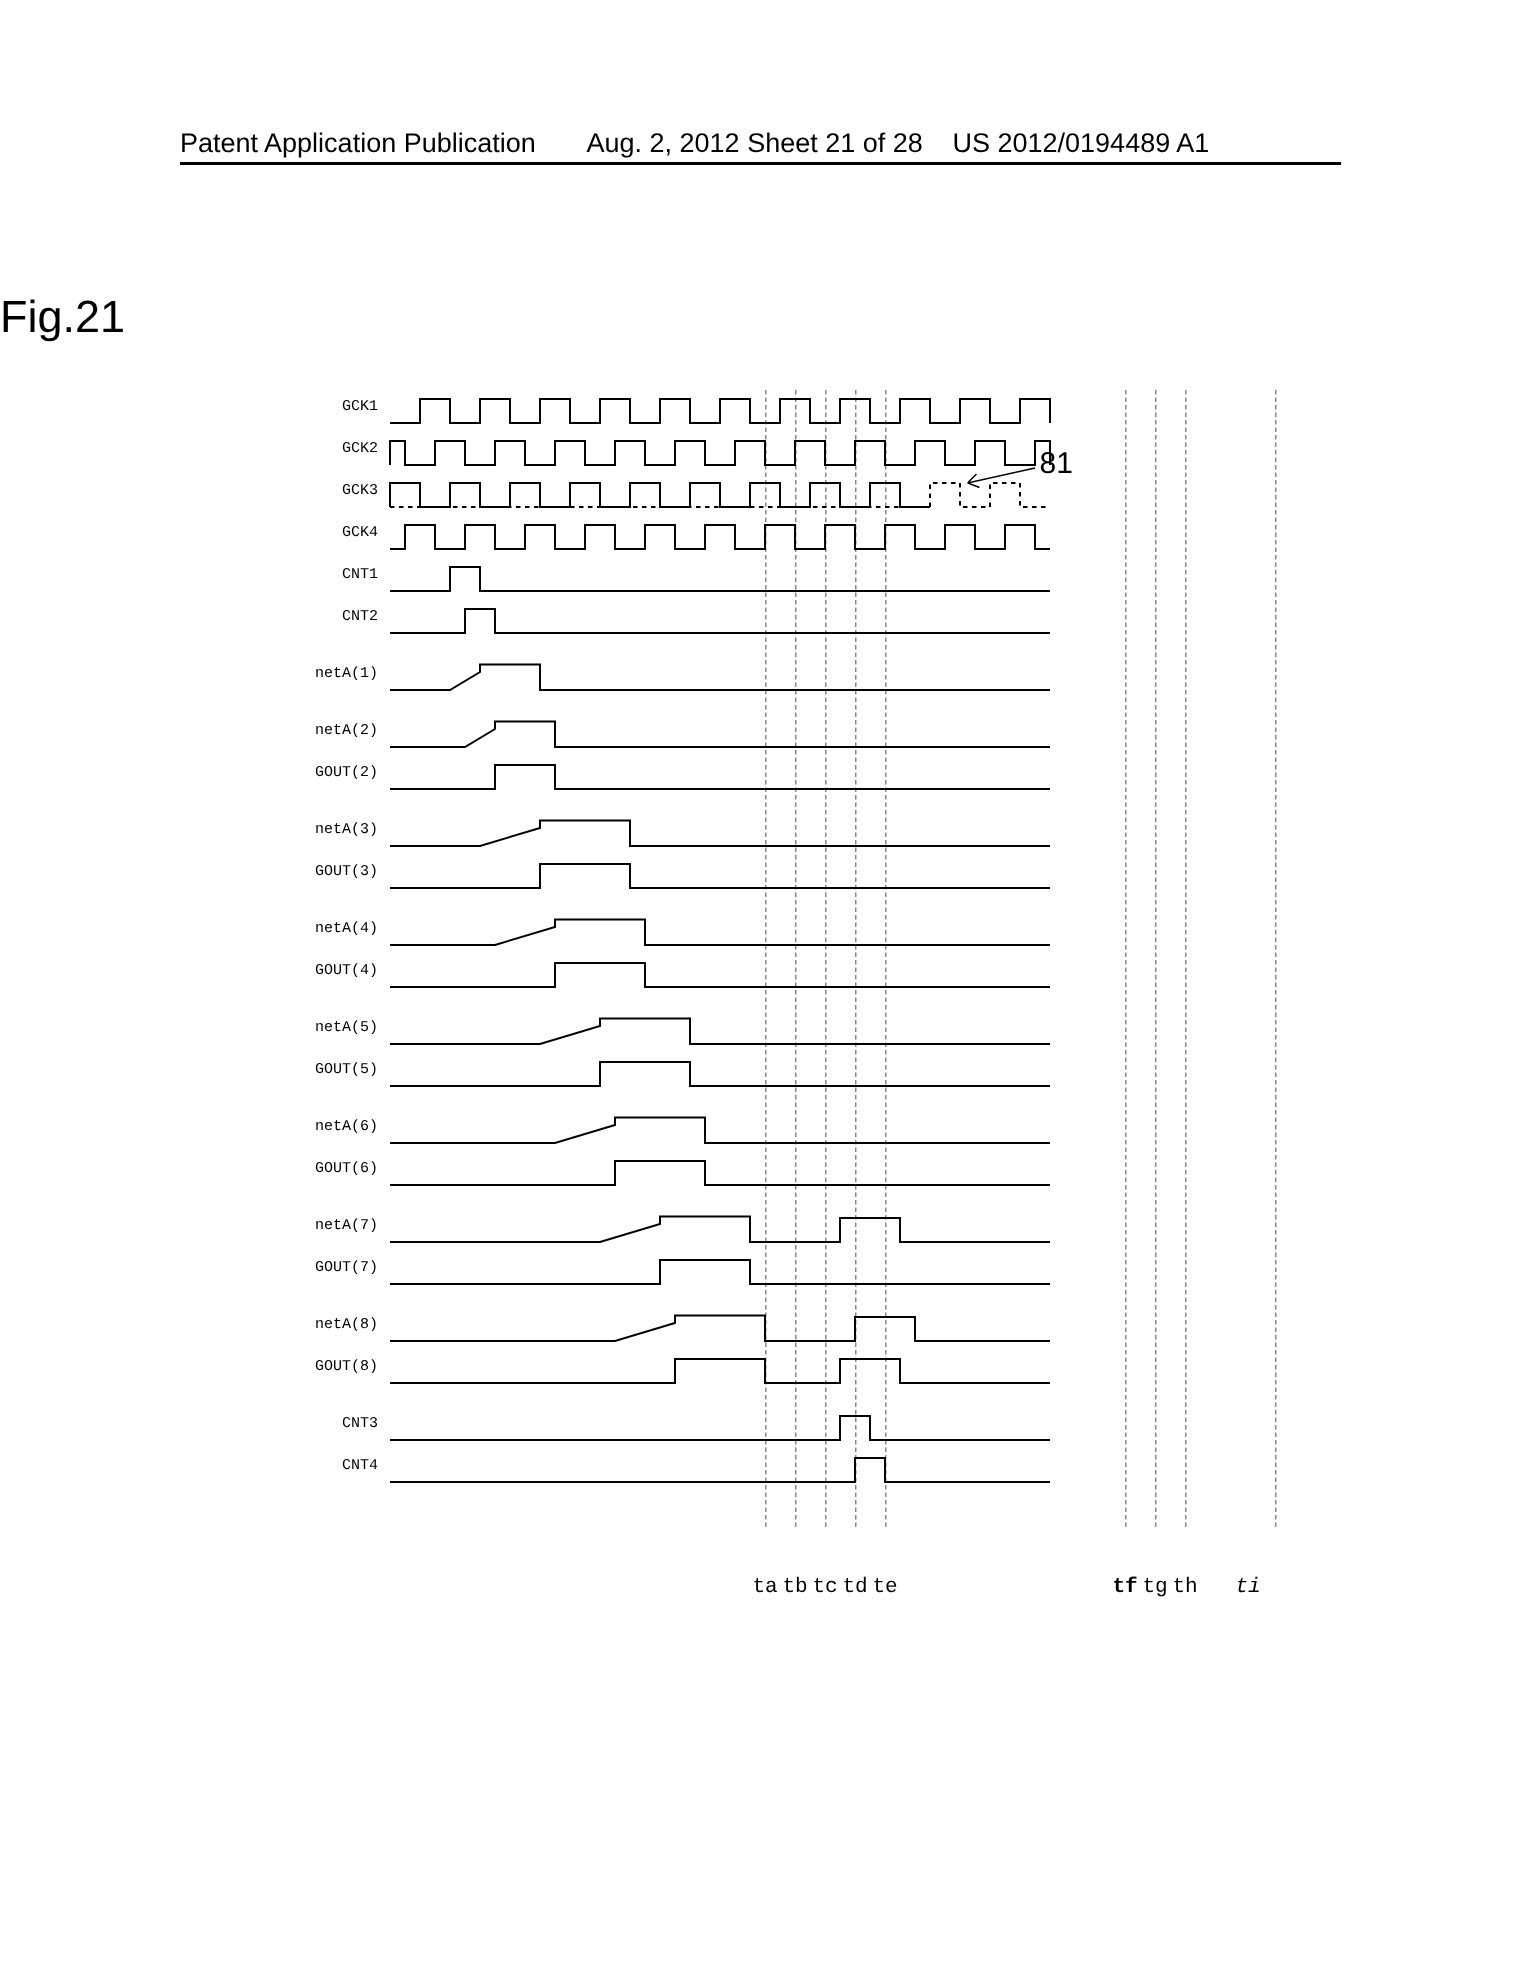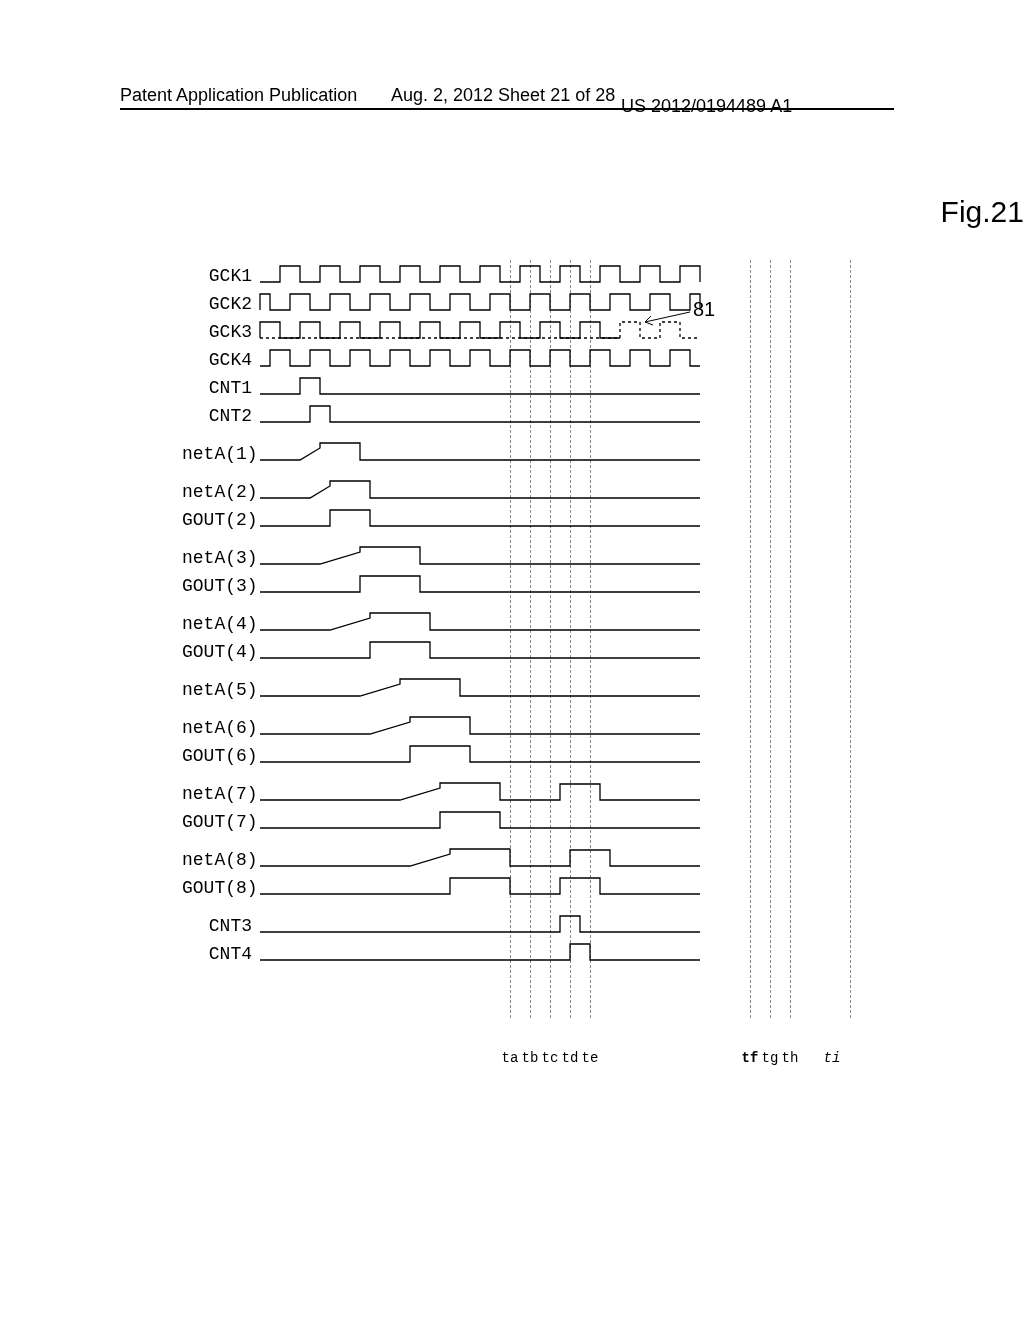--- a/index.html
+++ b/index.html
@@ -23,37 +23,36 @@
     position: absolute;
     left: 120px;
   }
   .page-header .center {
     position: absolute;
     left: 360px;
     margin-left: 31px;
   }
   .page-header .right {
     position: absolute;
-    left: 621px;
-    margin-top: 11px;
+    left: 635px;
   }
   .header-line {
     position: absolute;
     top: 108px;
     left: 120px;
     right: 130px;
     height: 2px;
     background: #000;
   }
   .fig-title {
     position: absolute;
     top: 195px;
     left: 0;
     right: 0;
-    text-align: right;
+    text-align: left;
     font-size: 30px;
     font-weight: normal;
   }
   .diagram {
     position: absolute;
     top: 260px;
     left: 190px;
     width: 540px;
   }
   .sig-row {
@@ -61,21 +60,21 @@
     height: 28px;
   }
   .sig-group-gap {
     height: 10px;
   }
   .sig-label {
     position: absolute;
     left: -8px;
     top: 6px;
     font-family: "Courier New", monospace;
-    font-size: 18px;
+    font-size: 10px;
     text-align: right;
     width: 70px;
   }
   .wave-area {
     position: absolute;
     left: 70px;
     top: 0;
     width: 440px;
     height: 28px;
   }
@@ -249,20 +248,26 @@
           <path class="wave-path" d="M 0 22 L 110 22 L 110 6 L 170 6 L 170 22 L 440 22"></path>
         </svg></div>
     </div>
     <div class="sig-group-gap"></div>
     <div class="sig-row">
       <div class="sig-label">netA(5)</div>
       <div class="wave-area"><svg class="wave" viewBox="0 0 440 28">
           <path class="wave-path" d="M 0 22 L 100 22 L 140 10 L 140 5 L 200 5 L 200 22 L 440 22"></path>
         </svg></div>
     </div>
+    <div class="sig-row">
+      <div class="sig-label">GOUT(5)</div>
+      <div class="wave-area"><svg class="wave" viewBox="0 0 440 28">
+          <path class="wave-path" d="M 0 22 L 140 22 L 140 6 L 200 6 L 200 22 L 440 22"></path>
+        </svg></div>
+    </div>
     <div class="sig-group-gap"></div>
     <div class="sig-row">
       <div class="sig-label">netA(6)</div>
       <div class="wave-area"><svg class="wave" viewBox="0 0 440 28">
           <path class="wave-path" d="M 0 22 L 110 22 L 150 10 L 150 5 L 210 5 L 210 22 L 440 22"></path>
         </svg></div>
     </div>
     <div class="sig-row">
       <div class="sig-label">GOUT(6)</div>
       <div class="wave-area"><svg class="wave" viewBox="0 0 440 28">

